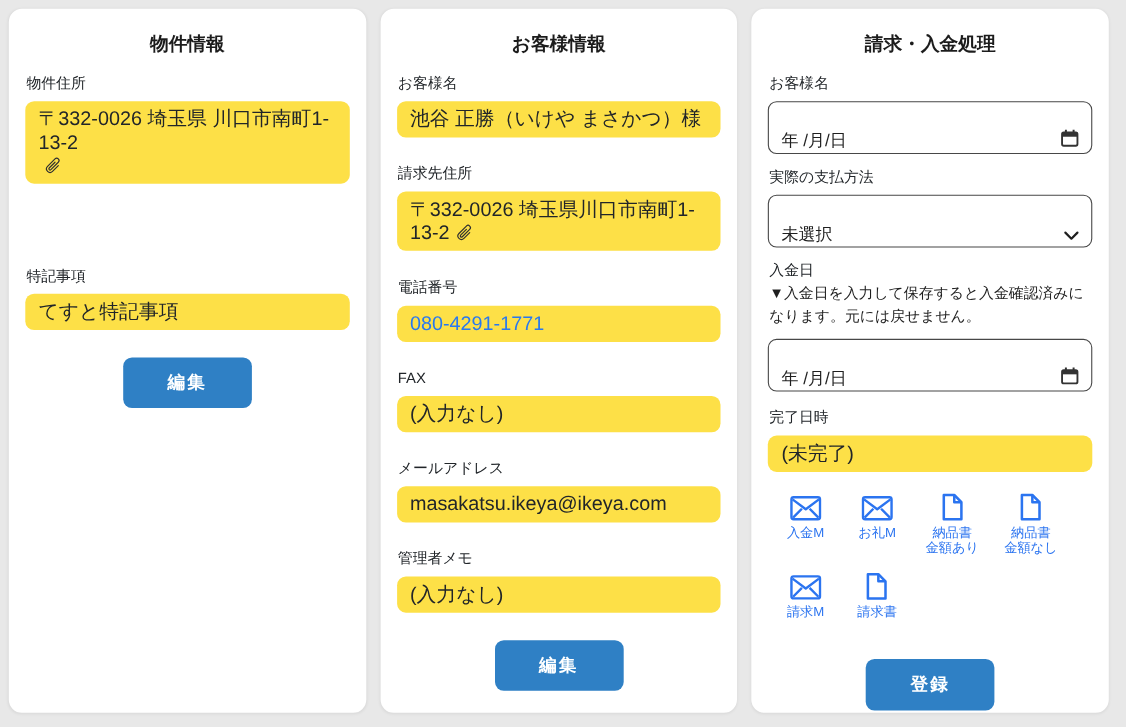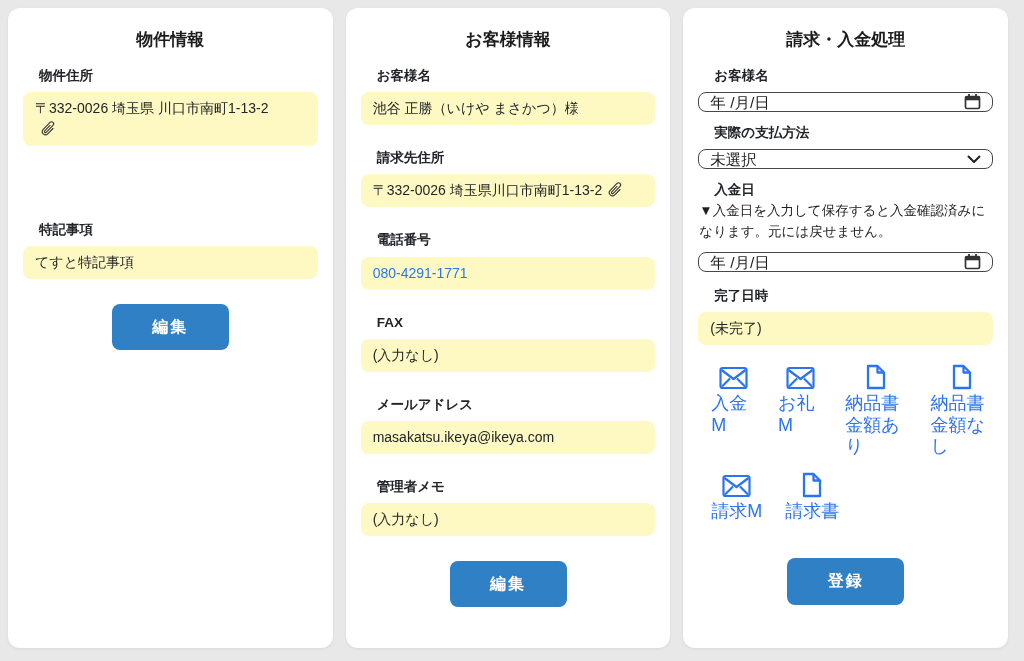--- a/index.html
+++ b/index.html
@@ -14,69 +14,69 @@
   .panel {
     flex:1; background:#ffffff; border-radius:12px;
     padding:18px 15px; box-shadow:0 1px 3px rgba(0,0,0,.07);
     position:relative;
   }
   .panel-title {
     margin:2px 0 17px; text-align:center;
     font-size:17px; font-weight:bold; color:#1c1c1c;
   }
   .field-label {
-    font-size:13.5px; font-weight:bold; color:#212529;
-    margin:0 0 8px 16px; line-height:1.2;
+    font-size:13.5px; font-weight:normal; color:#212529;
+    margin:0 0 8px 1px; line-height:1.2;
   }
   .value-box {
-    background:#fef9c3; border-radius:8px;
-    padding:6px 12px; font-size:14px; line-height:21px;
+    background:#fde047; border-radius:8px;
+    padding:6px 12px; font-size:18px; line-height:21px;
     color:#212529; min-height:33px;
   }
   .field { margin-bottom:25px; }
   .field-gap-large { margin-top:76px; }
   .link-text { color:#2878f0; text-decoration:none; cursor:pointer; }
   .paperclip {
     display:inline-block; width:17px; height:17px;
     transform:rotate(45deg); vertical-align:-3px; margin-left:5px;
     color:#2f2f2f; cursor:pointer;
   }
   .btn-blue {
     display:block; margin:17px auto 0; width:117px; height:46px;
     background:#2f80c5; color:#ffffff; border:none; border-radius:8px;
     font-size:16px; font-weight:600; letter-spacing:2px; cursor:pointer;
     font-family:inherit;
   }
   
   .field3 { margin-bottom:13px; }
   .white-input {
-    display:flex; align-items:flex-start; justify-content:space-between;
-    height:20px; padding:0 11px; background:#fff;
+    display:flex; align-items:flex-end; justify-content:space-between;
+    height:48px; padding:0 11px; background:#fff;
     border:1.6px solid #474747; border-radius:8px;
     font-size:15.5px; color:#1f1f1f; cursor:pointer;
   }
   .white-input .cal-icon, .white-input .chev-icon { flex:0 0 auto; }
   .select-narrow { width:233px; }
   .note-text {
     font-size:13.5px; line-height:1.6; color:#1f1f1f;
     margin:-3px 0 9px 1px;
   }
   .doc-row {
     display:flex; align-items:flex-start; gap:23px;
     margin:18px 0 0 13px;
   }
   .doc-row.second { margin-top:13px; }
   .doc-item {
     display:flex; flex-direction:column; align-items:center;
     color:#2b74f0; cursor:pointer; min-width:42px;
   }
   .doc-item .icon-wrap { height:27px; display:flex; align-items:flex-end; }
   .doc-label {
-    font-size:18px; line-height:1.2; margin-top:3px;
-    white-space:pre-line; font-weight:500;
+    font-size:12px; line-height:1.2; margin-top:3px;
+    white-space:pre-line; text-align:center; font-weight:500;
   }
   .register-btn { margin-top:36px; height:47px; }
 </style>
 </head>
 <body>
 
 <svg width="0" height="0" style="position:absolute">
   <defs>
     <g id="svg-envelope">
       <rect x="1.5" y="1.5" width="26" height="20" rx="2" fill="none" stroke="currentColor" stroke-width="2.2"></rect>

